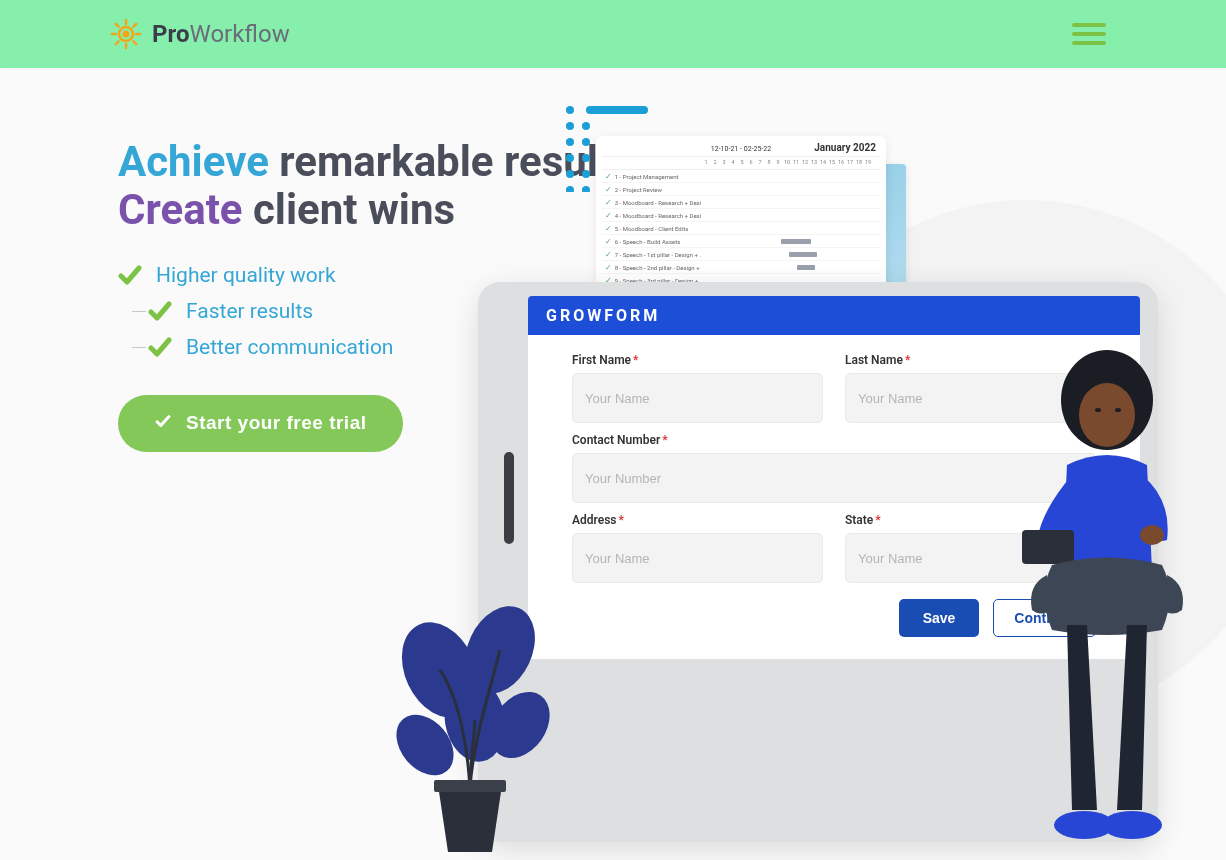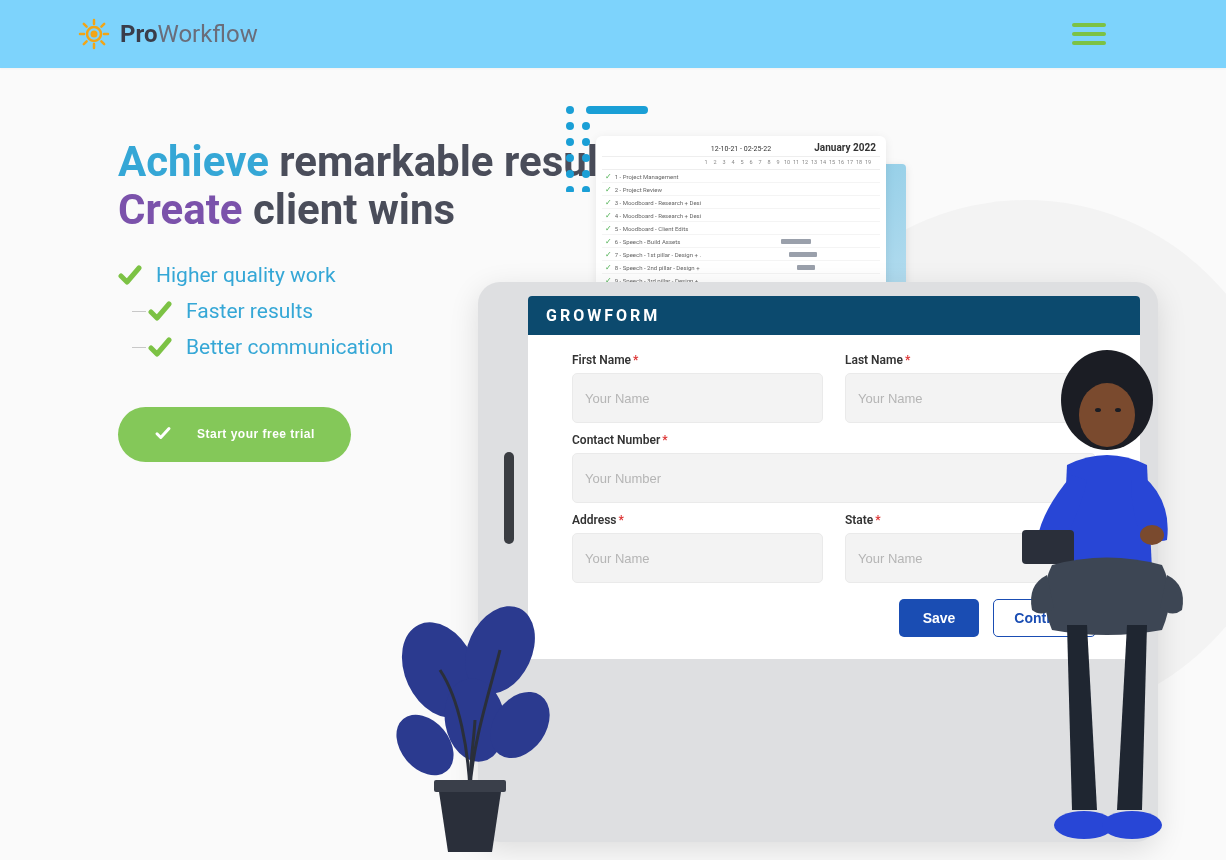--- a/index.html
+++ b/index.html
@@ -7,26 +7,26 @@
   font-family: -apple-system, BlinkMacSystemFont, "Segoe UI", Roboto, Helvetica, Arial, sans-serif;
   background: #fafafa;
   width: 1226px;
   height: 860px;
   overflow: hidden;
   position: relative;
 }
 
 
 .header {
-  background: #7dd3fc;
+  background: #86efac;
   height: 68px;
   display: flex;
   align-items: center;
   justify-content: space-between;
-  padding: 0 120px 0 78px;
+  padding: 0 120px 0 110px;
   box-shadow: 0 1px 2px rgba(0,0,0,0.04);
   position: relative;
   z-index: 20;
 }
 .logo {
   display: flex;
   align-items: center;
   gap: 10px;
 }
 .logo-gear {
@@ -92,32 +92,32 @@
   width: 14px;
   height: 1px;
   border-top: 1px solid #c8c8c8;
 }
 .check-icon {
   width: 24px;
   height: 24px;
   flex-shrink: 0;
 }
 .cta {
-  margin-top: 36px;
+  margin-top: 24px;
   background: #84c859;
   color: #fff;
   border: none;
   border-radius: 30px;
   padding: 17px 36px;
-  font-size: 12px;
+  font-size: 19px;
   font-weight: 700;
   letter-spacing: 0.5px;
   display: inline-flex;
   align-items: center;
-  gap: 25px;
+  gap: 14px;
   cursor: pointer;
 }
 
 
 .bg-circle {
   position: absolute;
   right: -60px;
   top: 200px;
   width: 520px;
   height: 520px;
@@ -221,21 +221,21 @@
 .form-wrap {
   position: absolute;
   left: 50px;
   top: 14px;
   width: 612px;
   background: #fff;
   border-radius: 4px;
   overflow: hidden;
 }
 .form-header {
-  background: #0c4a6e;
+  background: #1d4ed8;
   color: #fff;
   padding: 10px 18px;
   font-size: 16px;
   font-weight: 700;
   letter-spacing: 3px;
 }
 .form-body {
   padding: 18px 44px 22px 44px;
 }
 .form-grid {

